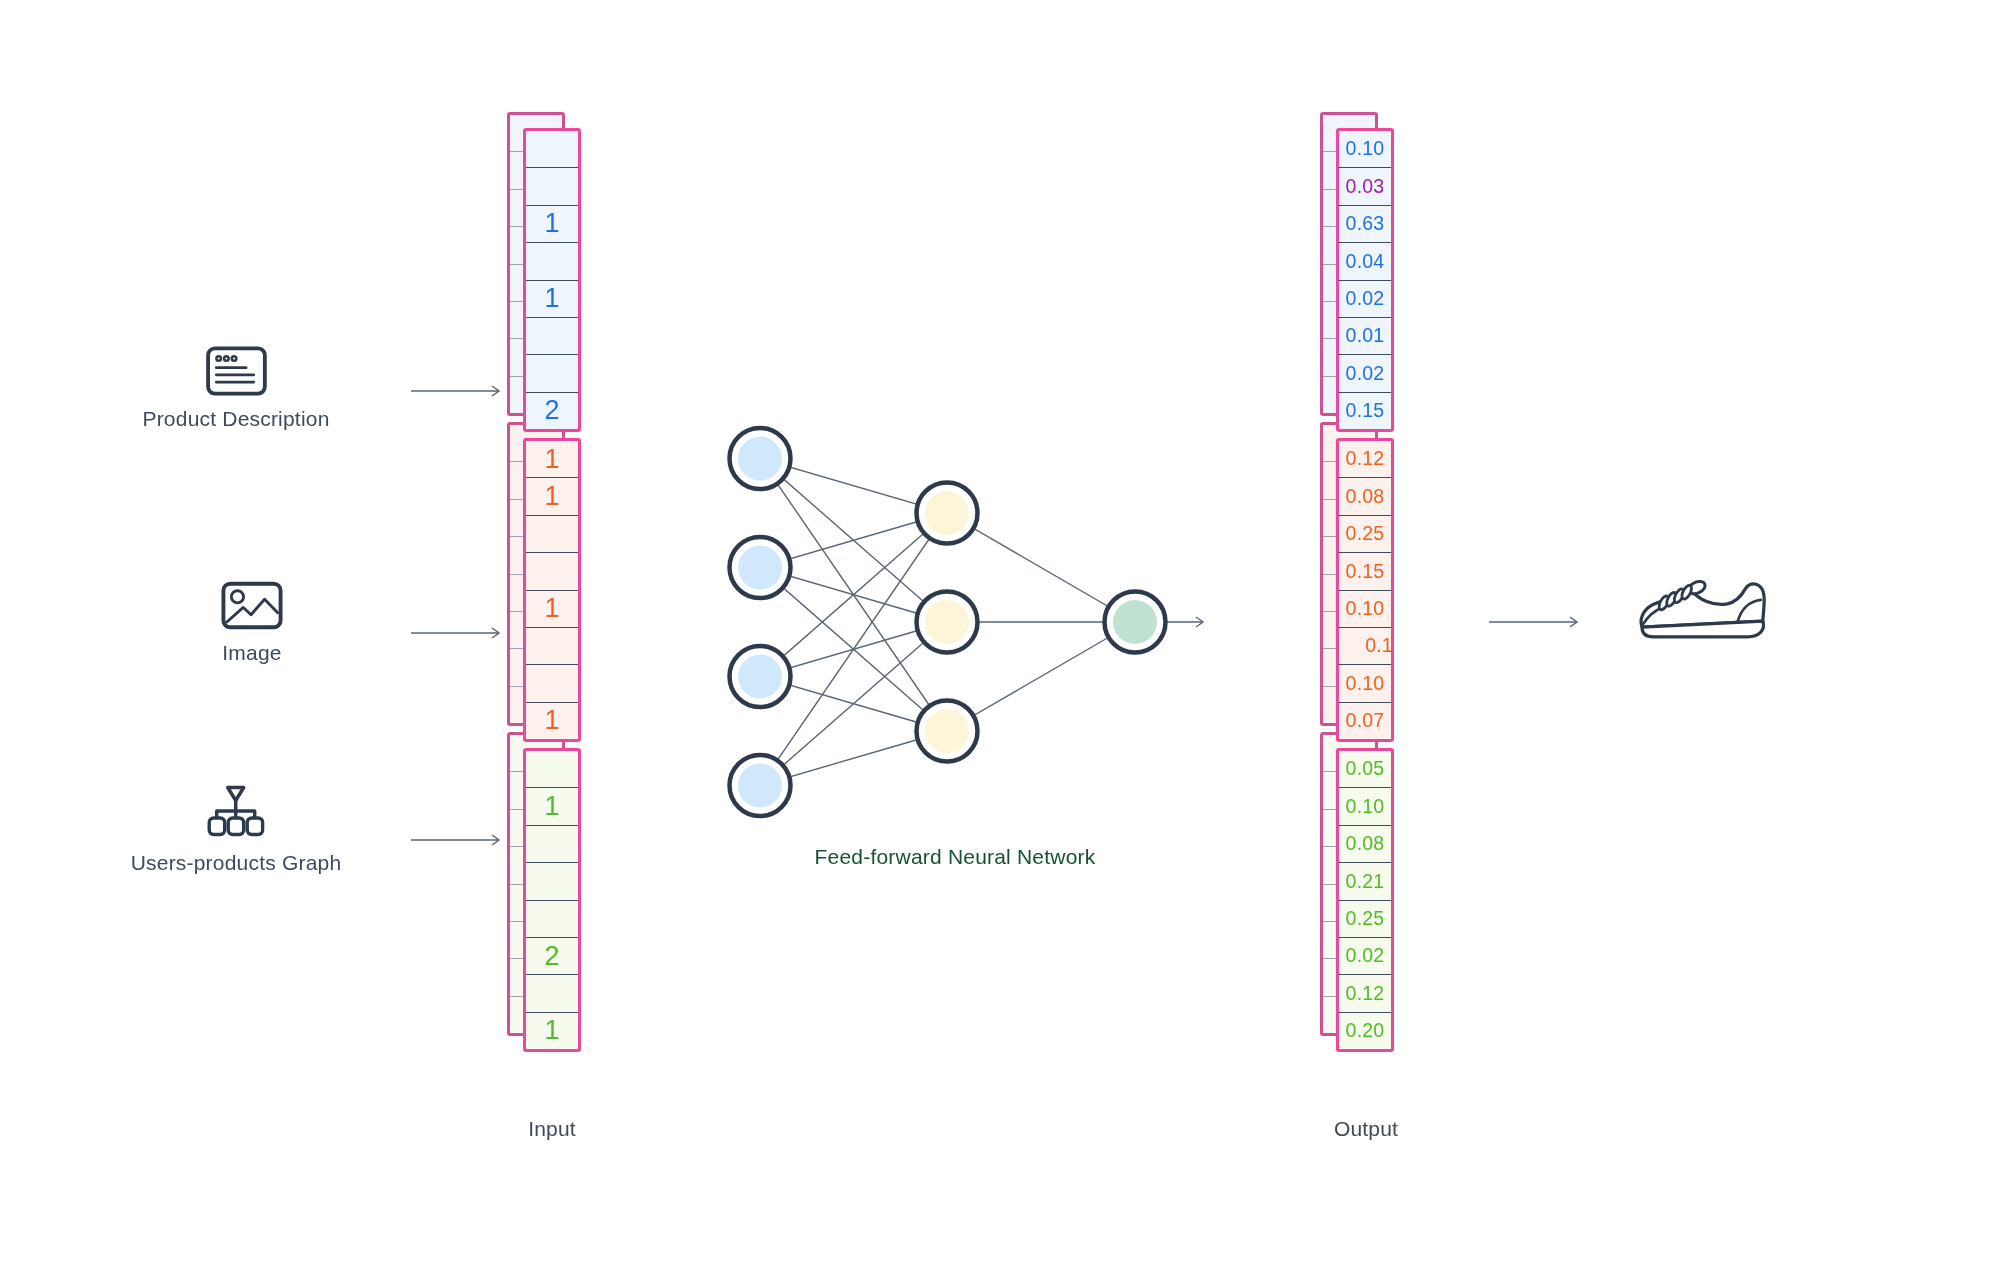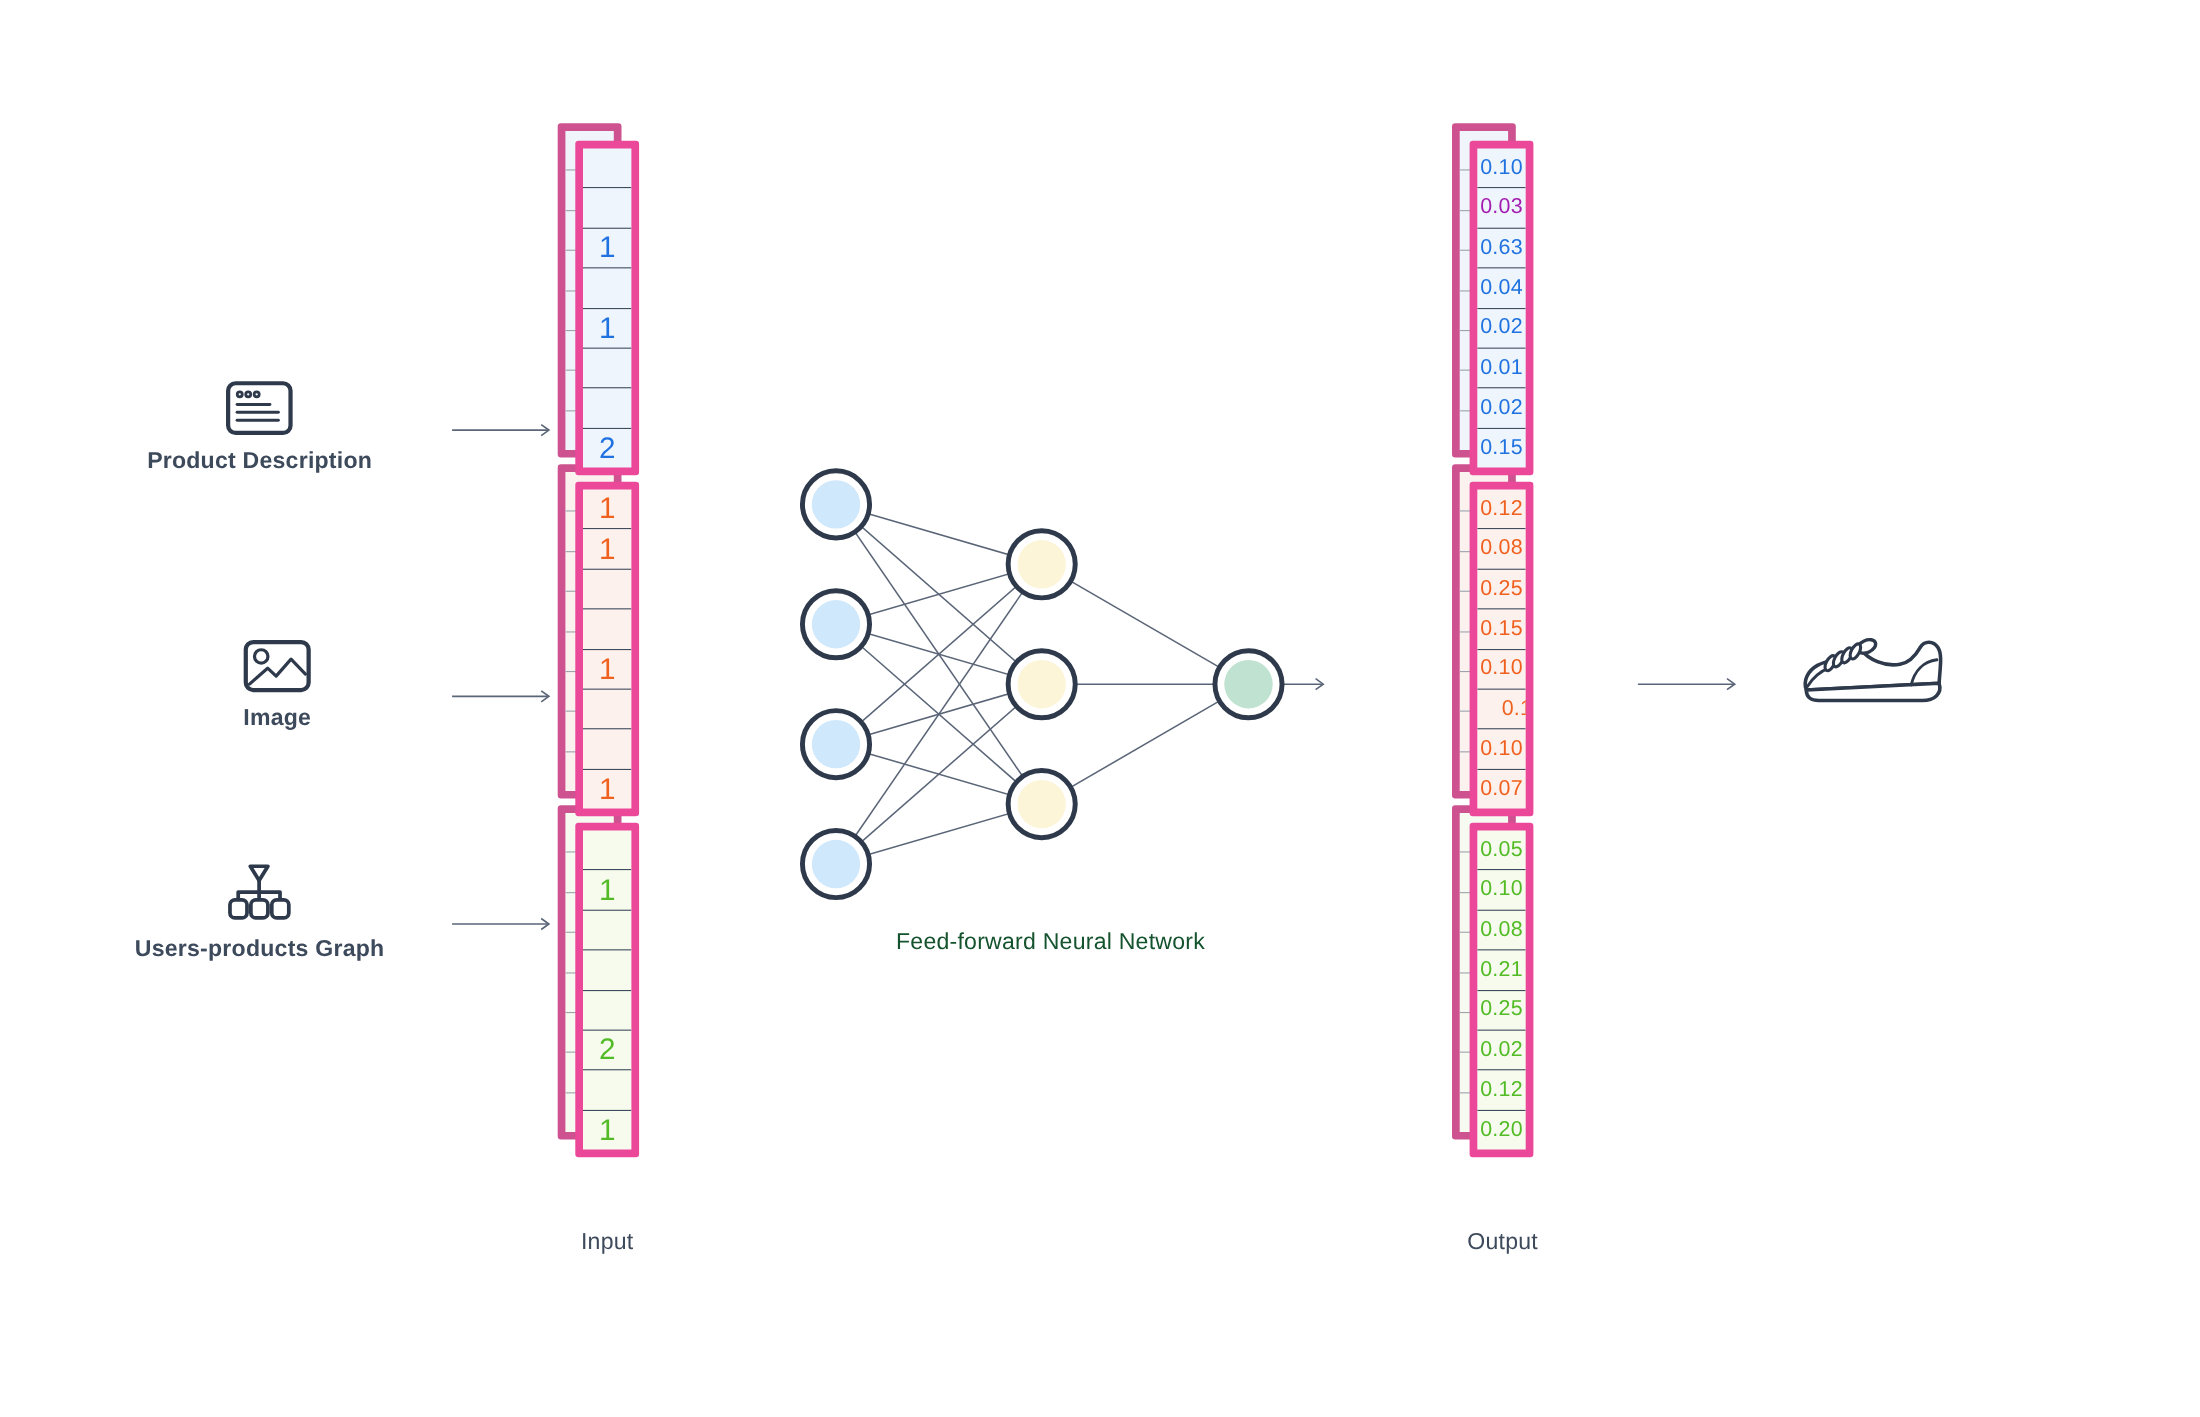--- a/index.html
+++ b/index.html
@@ -2,29 +2,29 @@
 <html><head>
 <meta charset="utf-8">
 <style>
   html,body{margin:0;padding:0;background:#ffffff;}
   .canvas{
     position:relative;width:2000px;height:1288px;background:#ffffff;
     font-family:"Liberation Sans",sans-serif;overflow:hidden;
   }
   
   .src{position:absolute;display:flex;flex-direction:column;align-items:center;}
-  .src-label{font-size:21px;color:#3d4a5c;white-space:nowrap;margin-top:11px;letter-spacing:.2px;font-weight:bold;}
+  .src-label{font-size:21px;color:#3d4a5c;white-space:nowrap;margin-top:11px;letter-spacing:.2px;}
   
   .arrow{position:absolute;}
   .arrow line,.arrow polyline{stroke:#5a6577;stroke-width:1.5;fill:none;}
   
   .vec{position:absolute;width:58px;display:flex;flex-direction:column;gap:6px;}
   .vec-section{
     box-sizing:border-box;height:304px;display:flex;flex-direction:column;
-    border:7px solid #ec4899;border-radius:3px;overflow:hidden;background:#fff;
+    border:3px solid #ec4899;border-radius:3px;overflow:hidden;background:#fff;
   }
   .vec-cell{flex:1;display:flex;align-items:center;justify-content:center;}
   .vec-cell + .vec-cell{border-top:1.5px solid #3f4b5e;}
   .vec.back .vec-cell + .vec-cell{border-top:1.2px solid #9aa3b1;}
   .vec.back{filter:saturate(.75);}
   .vec.front .num{font-weight:400;line-height:1;}
   .vec.in .num{font-size:27px;}
   .vec.out .num{font-size:19.5px;letter-spacing:.2px;}
   .vec-caption{
     position:absolute;transform:translateX(-50%);font-size:21px;color:#3d4a5c;

